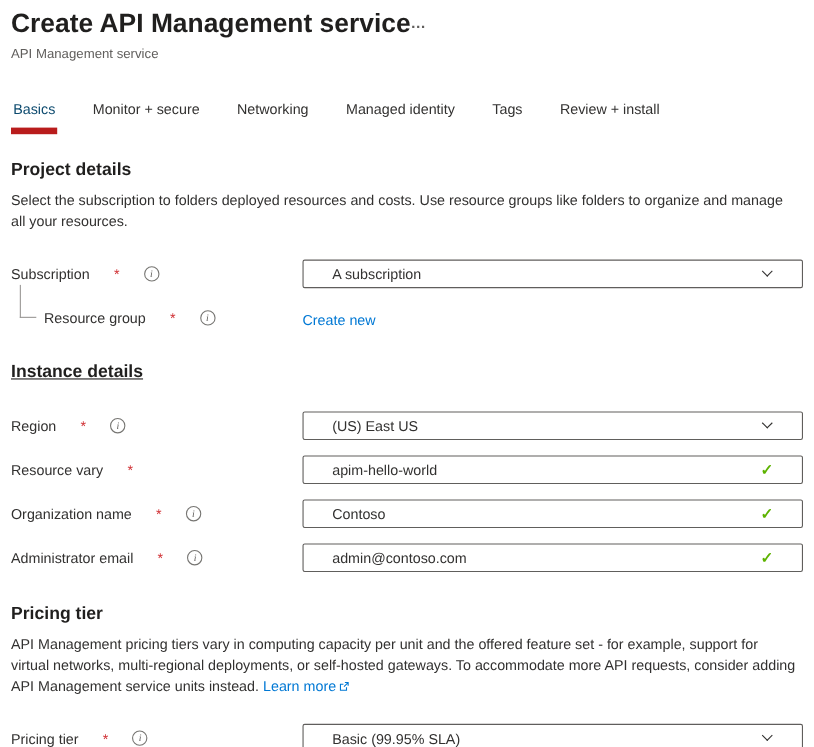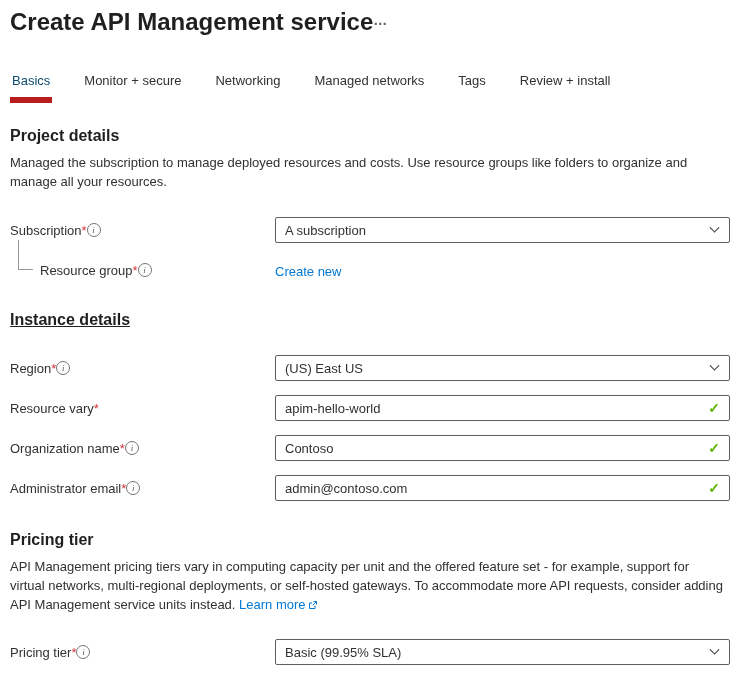--- a/index.html
+++ b/index.html
@@ -22,66 +22,67 @@
   .tabs { display: flex; gap: 30px; margin-top: 32px; }
   .tab { padding: 4px 2px 9px 2px; color: #323130; cursor: pointer; white-space: nowrap; }
   .tab.active { font-weight: 400; color: #0c4a6e; border-bottom: 6px solid #b91c1c; }
 
   
   .section-heading { font-size: 16px; font-weight: 700; color: #201f1e; margin: 24px 0 0 0; }
   .desc { margin: 9px 0 0 0; line-height: 1.45; color: #323130; max-width: 716px; }
 
   .form-block { position: relative; margin-top: 26px; }
   .row { display: flex; align-items: flex-start; margin-bottom: 14px; }
-  .label-cell { width: 265px; min-height: 26px; display: flex; align-items: center; gap: 0; flex-shrink: 0; }
+  .label-cell { width: 265px; min-height: 26px; display: flex; align-items: center; gap: 22px; flex-shrink: 0; }
   .label-cell.indent { padding-left: 30px; position: relative; }
   .tree-connector { position: absolute; left: 8px; top: -17px; width: 15px; height: 30px;
     border-left: 1px solid #999795; border-bottom: 1px solid #999795; }
   .req { color: #d13438; font-weight: 400; }
   .info-icon { display: inline-flex; align-items: center; justify-content: center;
     width: 14px; height: 14px; border: 1px solid #767572; border-radius: 50%;
     font-size: 9px; font-style: italic; font-family: "Liberation Serif", serif;
     color: #605e5c; cursor: default; flex-shrink: 0; }
   .control { width: 455px; }
 
   .combo, .textbox {
     height: 26px; border: 1px solid #605e5c; background: #fff;
     display: flex; align-items: center; justify-content: space-between;
-    padding: 0 9px; cursor: pointer; border-radius: 2px;
+    padding: 0 26px; cursor: pointer; border-radius: 2px;
   }
   .combo-value, .textbox-value { color: #323130; }
   .chevron { width: 7px; height: 7px; border-right: 1.6px solid #323130; border-bottom: 1.6px solid #323130;
     transform: rotate(45deg) translate(-2px, -2px); margin-right: 2px; flex-shrink: 0; }
   .valid-check { color: #5db300; font-weight: 700; font-size: 14px; flex-shrink: 0; }
 
   .link { color: #0078d4; cursor: pointer; text-decoration: none; }
   .link-under { display: inline-block; margin-top: 7px; text-align: right; }
   .ext-icon { margin-left: 2px; vertical-align: -1px; }
 </style>
 </head>
 <body>
 
 <div class="page">
 
   <div class="title-row">
     <h1 class="page-title">Create API Management service</h1>
     <span class="ellipsis-btn">…</span>
   </div>
+  <div class="subtitle">API Management service</div>
 
   <div class="tabs">
     <div class="tab active">Basics</div>
     <div class="tab">Monitor + secure</div>
     <div class="tab">Networking</div>
-    <div class="tab">Managed networks</div>
+    <div class="tab">Managed identity</div>
     <div class="tab">Tags</div>
     <div class="tab">Review + install</div>
   </div>
 
   <div class="section-heading">Project details</div>
-  <p class="desc">Managed the subscription to manage deployed resources and costs. Use resource groups like folders to organize and manage all your resources.</p>
+  <p class="desc">Select the subscription to folders deployed resources and costs. Use resource groups like folders to organize and manage all your resources.</p>
 
   <div class="form-block">
 
     <div class="row">
       <div class="label-cell">
         <span>Subscription</span>
         <span class="req">*</span>
         <span class="info-icon">i</span>
       </div>
       <div class="control">

